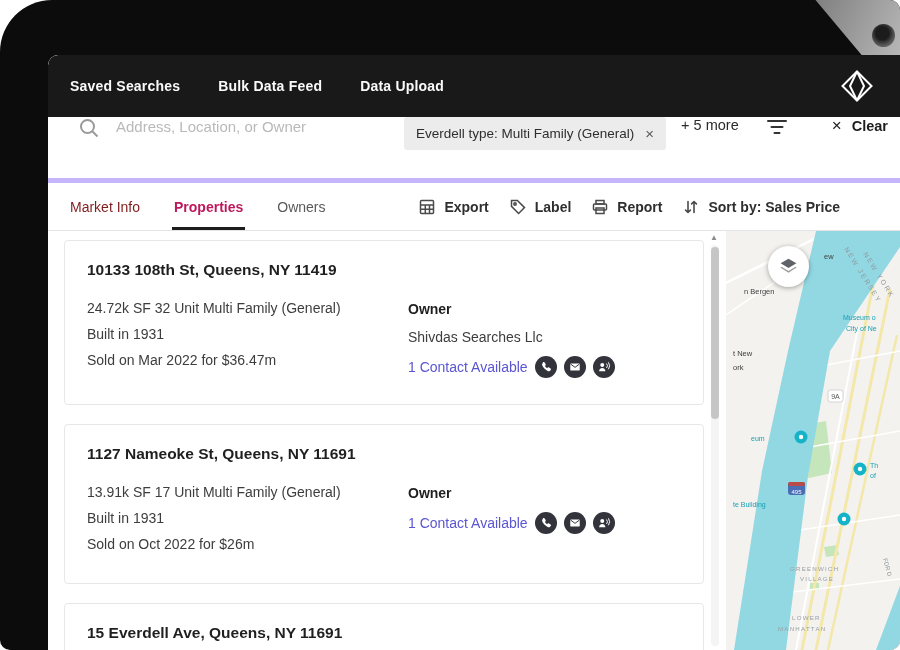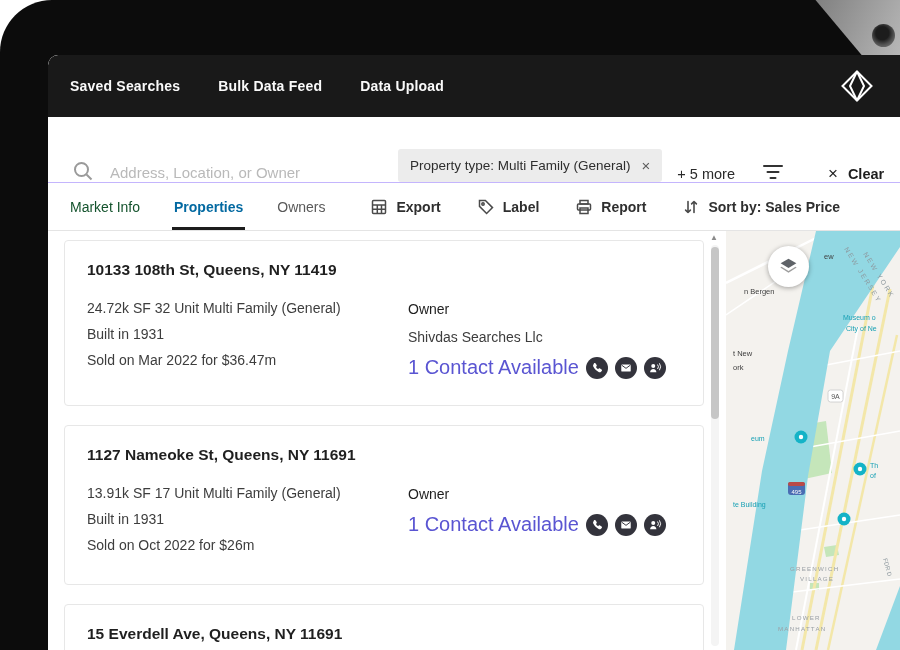--- a/index.html
+++ b/index.html
@@ -1,19 +1,19 @@
 <!DOCTYPE html>
 <html><head>
 <meta charset="utf-8">
 <style>
   * { box-sizing: border-box; }
   html,body { margin:0; padding:0; background:#fff; }
   body { width:900px; height:650px; font-family:"Liberation Sans", sans-serif; }
 
-  .stage { position:relative; width:900px; height:650px; overflow:hidden; background:#fff; }
+  .stage { position:relative; width:900px; height:650px; overflow:hidden; background:#fff;border-radius:10px; }
 
   
   .bezel { position:absolute; inset:0; background:#0c0c0c; border-top-left-radius:52px; }
   .bezel-edge { position:absolute; top:0; right:0; width:96px; height:55px;
     background:linear-gradient(115deg,#7a7a7a,#b7b7b7);
     clip-path:polygon(12% 0, 100% 0, 100% 100%, 60% 100%); }
   .camera { position:absolute; top:24px; left:872px; width:23px; height:23px; border-radius:50%;
     background:radial-gradient(circle at 45% 40%, #1c1c1c 35%, #4f4f4f 60%, #8d8d8d 100%); }
 
   
@@ -21,61 +21,61 @@
     border-top-left-radius:10px; overflow:hidden; display:flex; flex-direction:column; }
 
   
   .topnav { height:62px; flex:0 0 62px; background:#191919; display:flex; align-items:center;
     padding:0 22px; border-top-left-radius:10px; }
   .topnav nav { display:flex; gap:38px; }
   .topnav a { color:#fafafa; font-size:14px; font-weight:700; letter-spacing:.2px; text-decoration:none; cursor:pointer; }
   .logo { margin-left:auto; margin-right:4px; display:flex; align-items:center; }
 
   
-  .searchrow { height:66px; flex:0 0 66px; display:flex; align-items:flex-end; padding-left:24px;
-    border-bottom:1px solid #c4b5fd; overflow:hidden; white-space:nowrap; }
+  .searchrow { height:66px; flex:0 0 66px; display:flex; align-items:flex-start; padding-left:30px;
+    border-bottom:5px solid #c4b5fd; overflow:hidden; white-space:nowrap; }
   .search-icon { flex:0 0 auto; display:flex; margin-right:14px; }
   .search-input { flex:0 0 260px; border:none; outline:none; font-size:15px; color:#333;
     font-family:"Liberation Sans",sans-serif; }
   .search-input::placeholder { color:#b9b9b9; }
   .chip { margin-left:30px; background:#ececec; border-radius:3px; padding:9px 12px; font-size:13.5px;
     color:#2e2e2e; display:inline-flex; align-items:center; gap:11px; cursor:pointer; flex:0 0 auto; }
   .chip-x { color:#5c5c5c; font-size:15px; line-height:1; cursor:pointer; }
   .more { margin-left:15px; font-size:14.5px; color:#2b2b2b; cursor:pointer; flex:0 0 auto; }
   .filter-icon { margin-left:27px; display:flex; cursor:pointer; flex:0 0 auto; }
   .clear { margin-left:44px; display:inline-flex; align-items:center; gap:10px; font-size:14.5px;
     color:#1e1e1e; font-weight:600; cursor:pointer; flex:0 0 auto; }
   .clear-x { font-size:17px; font-weight:400; line-height:1; }
 
   
   .tabsrow { height:48px; flex:0 0 48px; display:flex; align-items:stretch; padding:0 60px 0 20px;
     border-bottom:1px solid #e4e4e4; }
   .tabs { display:flex; gap:30px; }
   .tab { display:flex; align-items:center; font-size:14px; color:#595959; cursor:pointer; padding:0 2px; }
-  .tab.muted { color:#14532d; }
-  .tab.active { color:#0369a1; font-weight:700; box-shadow:inset 0 -3px 0 #1d1d1d; }
-  .actions { margin-left:auto; display:flex; align-items:center; gap:36px; }
+  .tab.muted { color:#7f1d1d; }
+  .tab.active { color:#be185d; font-weight:700; box-shadow:inset 0 -3px 0 #1d1d1d; }
+  .actions { margin-left:auto; display:flex; align-items:center; gap:20px; }
   .action { display:inline-flex; align-items:center; gap:8px; font-size:14px; color:#2f2f2f;
     font-weight:600; cursor:pointer; white-space:nowrap; }
   .action svg { flex:0 0 auto; }
 
   
   .content { flex:1; display:flex; min-height:0; overflow:hidden; background:#fff; }
   .list { flex:0 0 658px; padding:9px 0 0 16px; overflow:hidden; }
   .card { width:640px; border:1px solid #e7e7e7; border-radius:4px; background:#fff;
     padding:20px 22px 26px; margin-bottom:19px; }
   .card h3 { margin:0 0 16px; font-size:15.5px; font-weight:700; color:#1f1f1f; cursor:pointer; }
   .card-body { display:flex;gap:21px; }
   .facts { flex:0 0 300px; }
   .facts p { margin:0; font-size:14px; color:#3d3d3d; line-height:26px; }
   .ownercol p { margin:0; font-size:14px; line-height:28px; }
-  .owner-h { font-weight:400; color:#1f1f1f; }
+  .owner-h { font-weight:700; color:#1f1f1f; }
   .owner-n { color:#3d3d3d; }
   .contact-row { display:flex; align-items:center; gap:7px; margin-top:5px; }
-  .contact-link { color:#5a55d2; font-size:20px; text-decoration:none; cursor:pointer; }
+  .contact-link { color:#5a55d2; font-size:14px; text-decoration:none; cursor:pointer; }
   .cicon { width:22px; height:22px; border-radius:50%; background:#33333c; display:inline-flex;
     align-items:center; justify-content:center; cursor:pointer; }
 
   
   .scrollbar { flex:0 0 20px; position:relative; }
   .sb-track { position:absolute; left:5px; top:14px; bottom:4px; width:8px; background:#f4f4f4; border-radius:4px; }
   .sb-arrow { position:absolute; top:2px; left:4px; font-size:8px; color:#8a8a8a; cursor:pointer; }
   .sb-thumb { position:absolute; left:5px; top:16px; width:8px; height:172px; background:#c6c6c6;
     border-radius:4px; cursor:grab; }
 
@@ -112,21 +112,21 @@
 
     <div class="searchrow">
       <span class="search-icon">
         <svg width="22" height="22" viewBox="0 0 22 22" fill="none" stroke="#9a9a9a" stroke-width="2">
           <circle cx="9.5" cy="9.5" r="6.5"></circle>
           <line x1="14.5" y1="14.5" x2="19.5" y2="19.5"></line>
         </svg>
       </span>
       <input class="search-input" placeholder="Address, Location, or Owner" style="">
       <span class="chip">
-        <span>Property type: Multi Family (General)</span>
+        <span>Everdell type: Multi Family (General)</span>
         <span class="chip-x">×</span>
       </span>
       <span class="more">+ 5 more</span>
       <span class="filter-icon">
         <svg width="22" height="20" viewBox="0 0 22 20" fill="none" stroke="#333" stroke-width="2" stroke-linecap="round">
           <line x1="2" y1="4" x2="20" y2="4"></line>
           <line x1="5.5" y1="10" x2="16.5" y2="10"></line>
           <line x1="8.5" y1="16" x2="13.5" y2="16"></line>
         </svg>
       </span>

